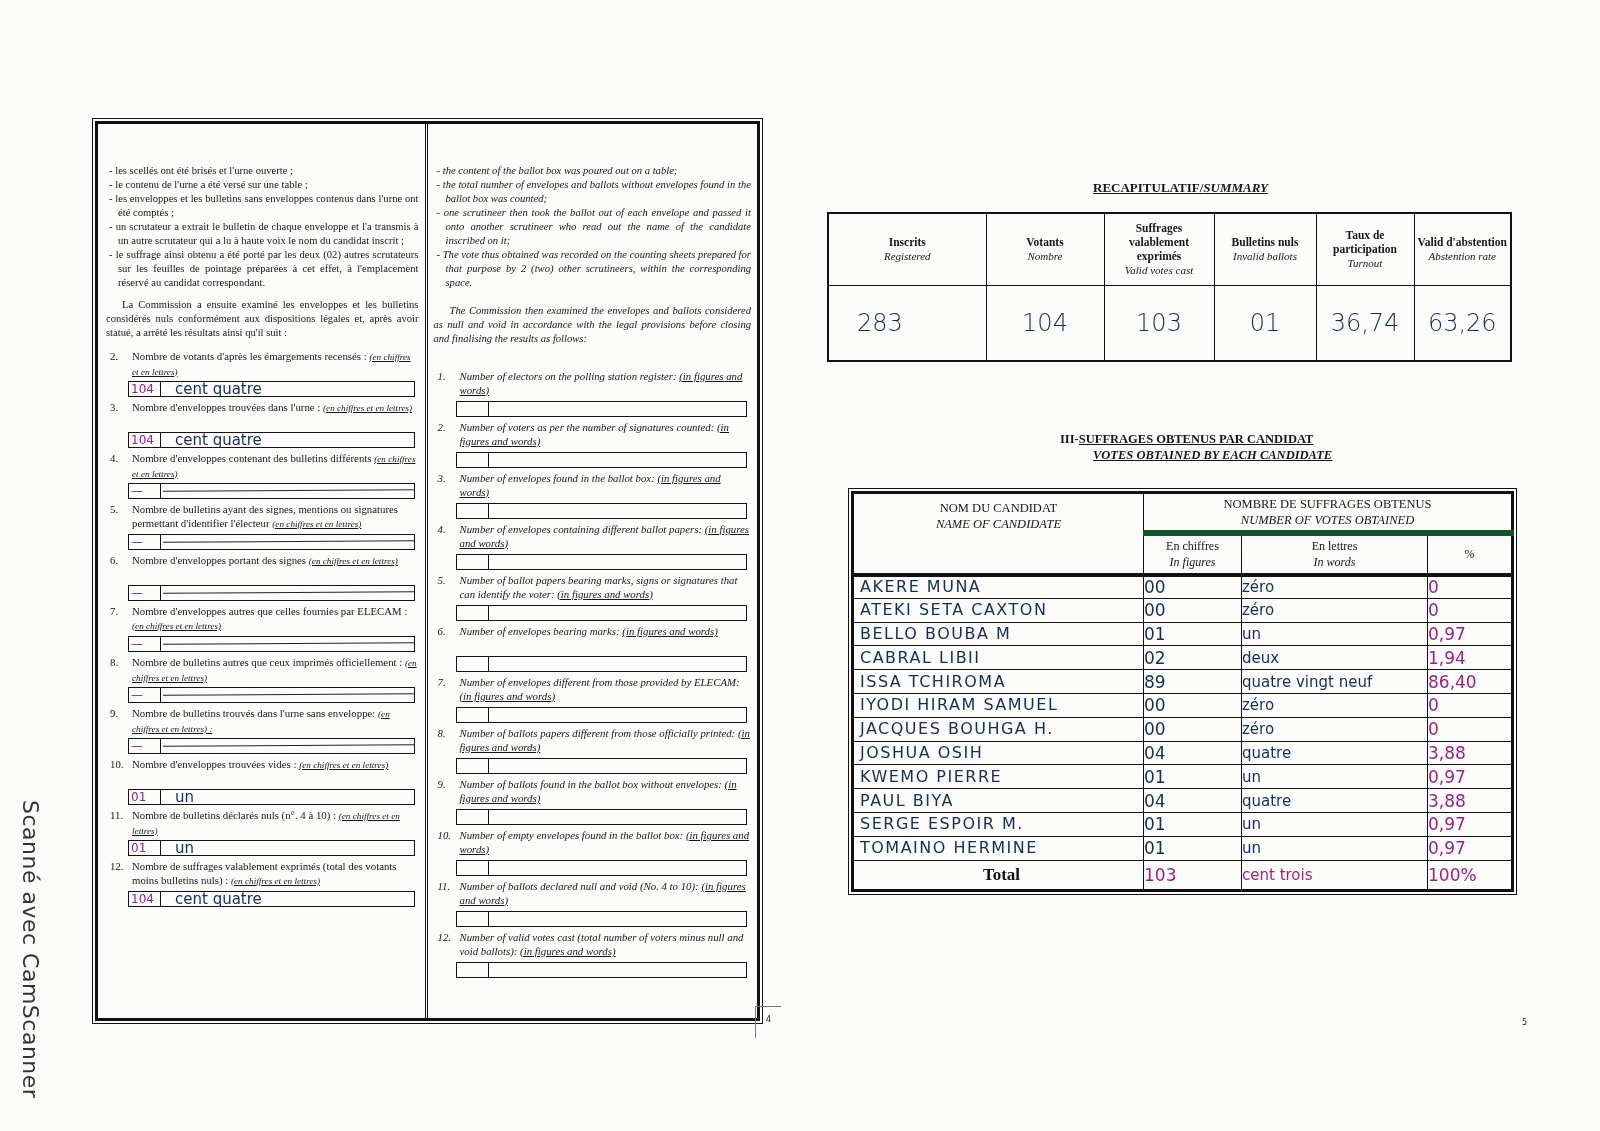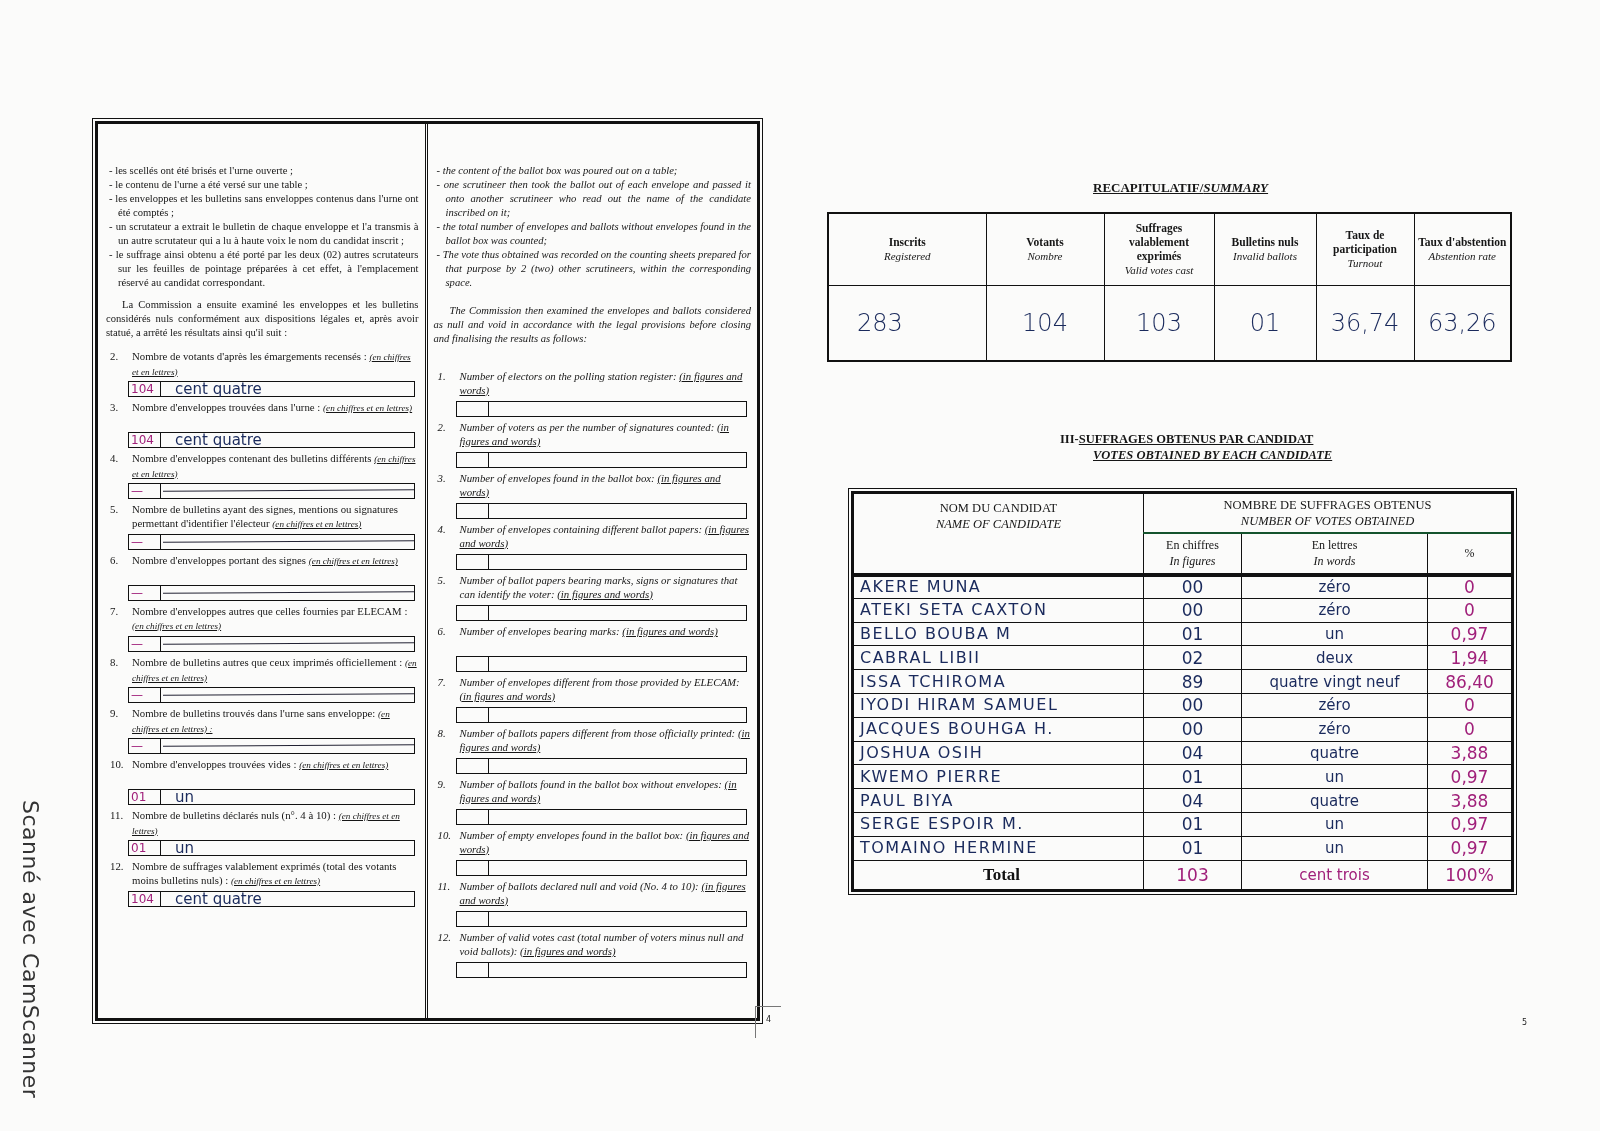--- a/index.html
+++ b/index.html
@@ -67,24 +67,24 @@
   .cand-title .fr { text-decoration: underline; }
   .cand-title .en { display: block; font-style: italic; text-decoration: underline; padding-left: 33px; }
 
   .candidates {
     position: absolute; left: 851px; top: 491px; width: 663px;
     border: 3px solid #111; outline: 1px solid #111; outline-offset: 2px;
   }
   .candidates th, .candidates td { border: 1.4px solid #111; }
   .candidates thead th { font-weight: normal; font-size: 12.5px; line-height: 16px; text-align: center; }
   .candidates thead th .en { display: block; font-style: italic; }
-  .candidates thead .h1 th { height: 40px; border-bottom: 2px solid #14532d; }
+  .candidates thead .h1 th { height: 40px; border-bottom: 6px solid #14532d; }
   .candidates thead .h2 th { height: 42px; font-size: 12px; }
   .candidates thead .h1 th.name-h { vertical-align: top; padding-top: 6px; border-bottom: 1.4px solid #111; }
-  .candidates tbody td { height: 23.8px; font-family: "DejaVu Sans", sans-serif; font-size: 17px; color: #1a2a5c; text-align: center; line-height: 20px; white-space: nowrap; }
+  .candidates tbody td { height: 23.8px; font-family: "DejaVu Sans", sans-serif; font-size: 17px; color: #1a2a5c; text-align: left; line-height: 20px; white-space: nowrap; }
   .candidates tbody td.cname { text-align: left; padding-left: 6px; letter-spacing: 1.5px; font-size: 16px; }
   .candidates tbody td.pct { color: #a0207a; }
   .candidates tbody td.words { font-size: 15px; }
   .candidates tbody tr:first-child td { border-top: 4px solid #111; }
   .candidates tr.total td { height: 30px; }
   .candidates tr.total td.tlabel { font-family: "Liberation Serif", serif; font-weight: bold; font-size: 17px; color: #111; text-align: center; letter-spacing: 0; }
   .candidates tr.total td.val { color: #a0207a; }
 
   .page-num {
     position: absolute; font-family: "DejaVu Sans", sans-serif; font-size: 8px; color: #222;
@@ -186,22 +186,22 @@
             <span class="fig">104</span>
             <span class="words">cent quatre</span>
           </div>
         </div>
       </div>
   </div>
 
   <div class="col en">
     <ul class="bullets">
       <li>the content of the ballot box was poured out on a table;</li>
+      <li>the total number of envelopes and ballots without envelopes found in the ballot box was counted;</li>
       <li>one scrutineer then took the ballot out of each envelope and passed it onto another scrutineer who read out the name of the candidate inscribed on it;</li>
-      <li>the total number of envelopes and ballots without envelopes found in the ballot box was counted;</li>
       <li>The vote thus obtained was recorded on the counting sheets prepared for that purpose by 2 (two) other scrutineers, within the corresponding space.</li>
     </ul>
     <p class="para" style="margin-top:14px">The Commission then examined the envelopes and ballots considered as null and void in accordance with the legal provisions before closing and finalising the results as follows:</p>
 
     <div class="items" style="margin-top:24px" id="en-items">
         <div class="item">
           <div class="q"><span class="num">1.</span><span>Number of electors on the polling station register:</span> <span class="hint">(in figures and words)</span></div>
           <div class="box">
             <span class="fig"></span>
             <span class="words"></span>
@@ -295,21 +295,21 @@
 </div>
 
 <table class="summary">
   <tbody>
       <tr>
     <th style="width:158px"><span>Inscrits</span><span class="en">Registered</span></th>
     <th style="width:118px"><span>Votants</span><span class="en">Nombre</span></th>
     <th style="width:110px"><span>Suffrages valablement exprimés</span><span class="en">Valid votes cast</span></th>
     <th style="width:102px"><span>Bulletins nuls</span><span class="en">Invalid ballots</span></th>
     <th style="width:98px"><span>Taux de participation</span><span class="en">Turnout</span></th>
-    <th><span>Taux d'abstention</span><span class="en">Abstention rate</span></th>
+    <th><span>Valid d'abstention</span><span class="en">Abstention rate</span></th>
   </tr>
   <tr>
     <td style="text-align:left;padding-left:28px">283</td>
     <td>104</td>
     <td>103</td>
     <td>01</td>
     <td>36,74</td>
     <td>63,26</td>
   </tr>
 </tbody>

